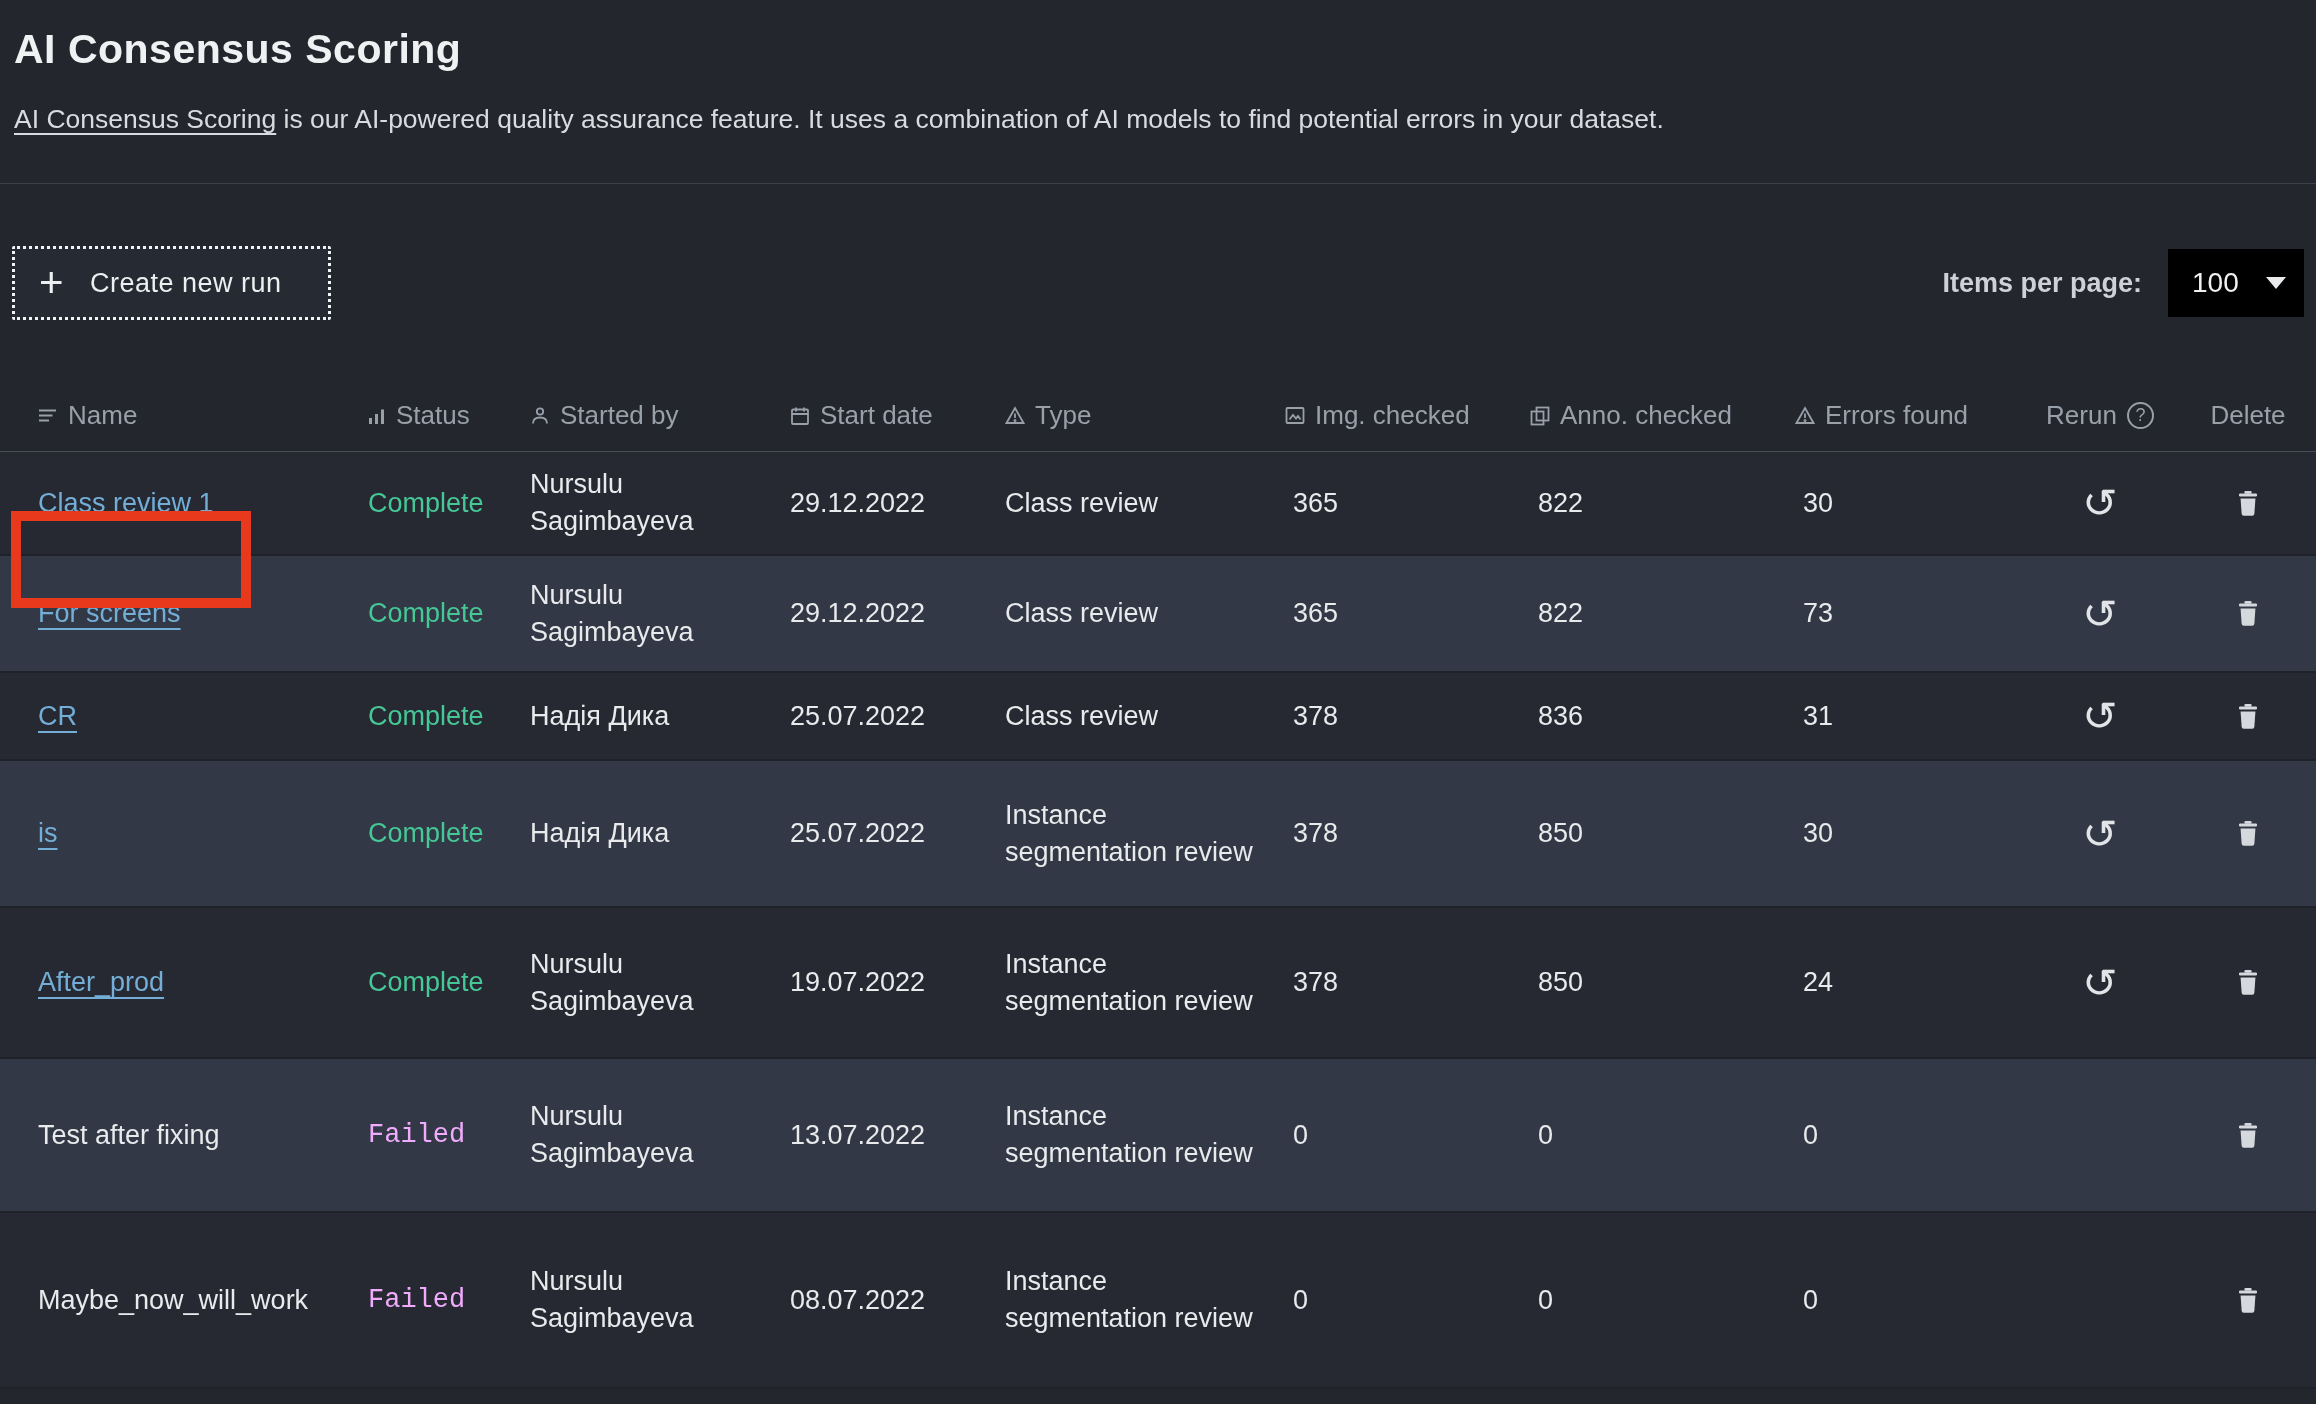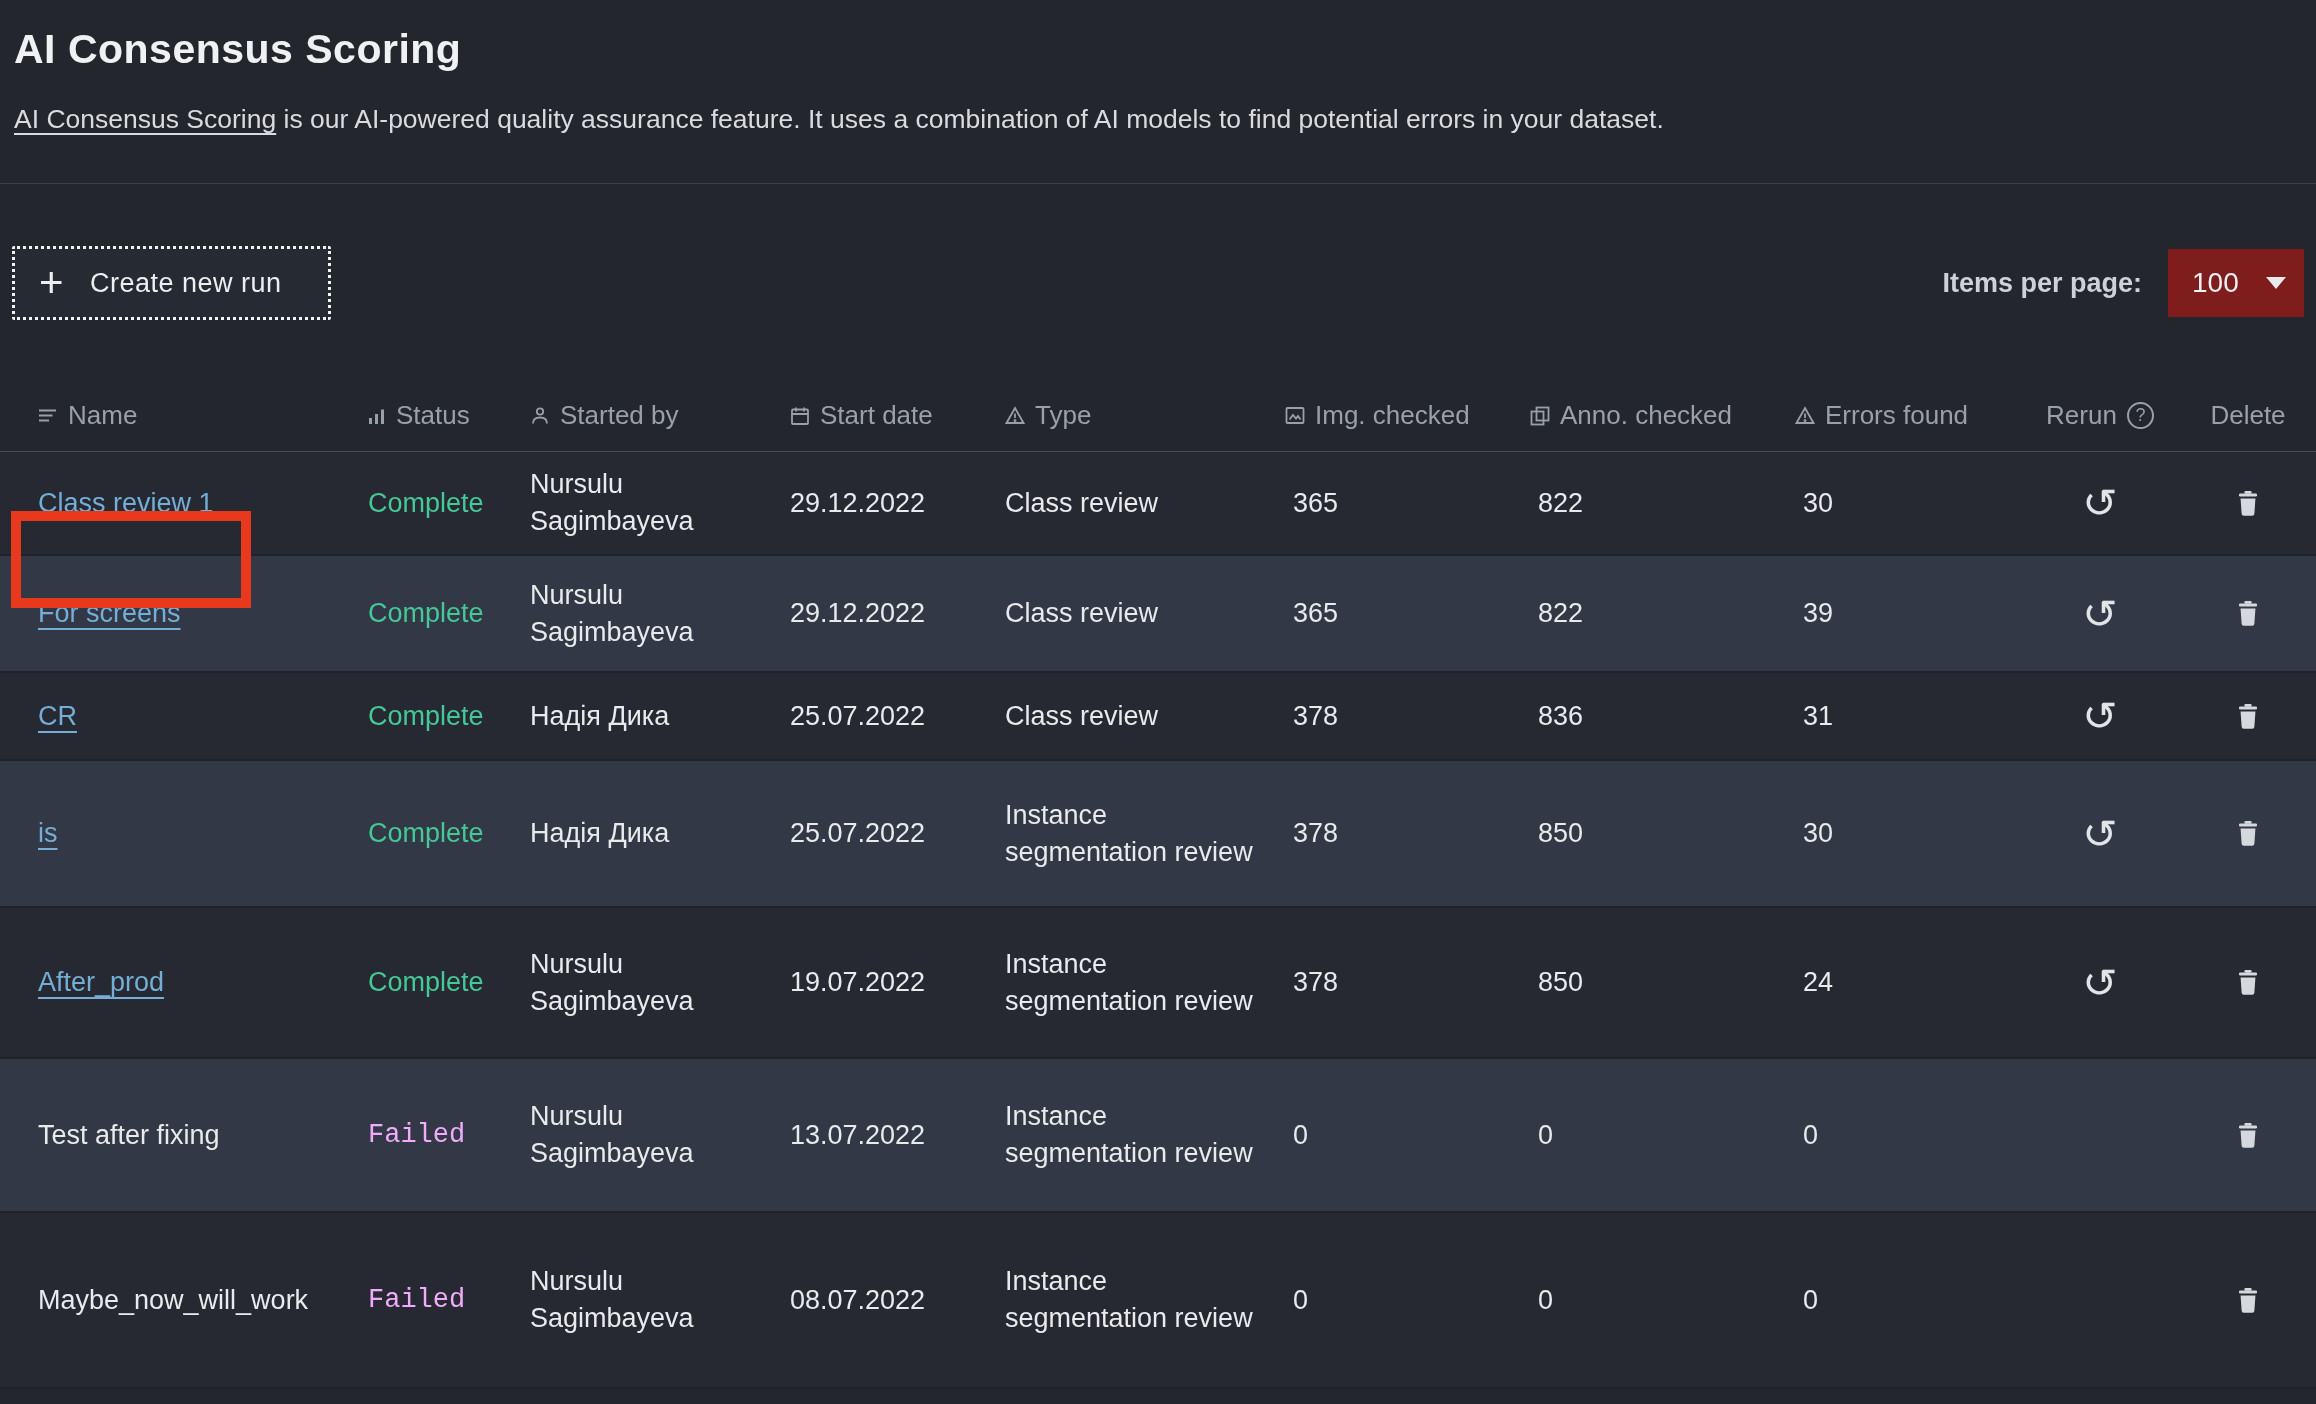--- a/index.html
+++ b/index.html
@@ -22,21 +22,21 @@
     display:flex; align-items:center; gap:26px;
     background:#262a32; border:3px dotted #f2f3f4; border-radius:2px;
     height:74px; padding:0 46px 0 24px; cursor:pointer;
     color:#eceef0; font-size:27px; letter-spacing:.5px;
   }
   .plus-glyph { font-size:42px; font-weight:300; line-height:1; color:#eceef0; }
   .pager { display:flex; align-items:center; gap:26px; }
   .pager-label { font-size:27px; color:#ced2d7; font-weight:700; }
   .pager-select {
     display:flex; align-items:center; justify-content:space-between;
-    width:136px; height:68px; background:#7f1d1d; padding:0 18px 0 24px;
+    width:136px; height:68px; background:#000000; padding:0 18px 0 24px;
     cursor:pointer; color:#eef0f2; font-size:28px;
   }
   .caret-down { width:0; height:0; border-left:10px solid transparent; border-right:10px solid transparent; border-top:12px solid #e8eaec; }
 
   
   .grid-row {
     display:grid;
     grid-template-columns:330px 162px 260px 215px 280px 245px 265px 225px 160px 136px;
     padding-left:38px;
     align-items:center;
@@ -197,21 +197,21 @@
   </div>
 
   <div class="grid-row trow row-2">
     <div class="cell"><a class="name-link">For screens</a></div>
     <div class="cell status-complete">Complete</div>
     <div class="cell">Nursulu Sagimbayeva</div>
     <div class="cell">29.12.2022</div>
     <div class="cell">Class review</div>
     <div class="cell num-cell">365</div>
     <div class="cell num-cell">822</div>
-    <div class="cell num-cell">39</div>
+    <div class="cell num-cell">73</div>
     <div class="center-cell">
         <button class="rerun-btn">↺</button>
       </div>
     <div class="center-cell">
         <button class="trash-btn">
           <svg width="24" height="27" viewBox="0 0 20 22" fill="#d5d8dc">
             <rect x="7" y="0.5" width="6" height="2.4" rx="1"></rect>
             <rect x="2.5" y="2.6" width="15" height="2.6" rx="1"></rect>
             <path d="M3.8 6.8h12.4l-0.9 12.8a1.8 1.8 0 0 1-1.8 1.7H6.5a1.8 1.8 0 0 1-1.8-1.7Z"></path>
           </svg>

